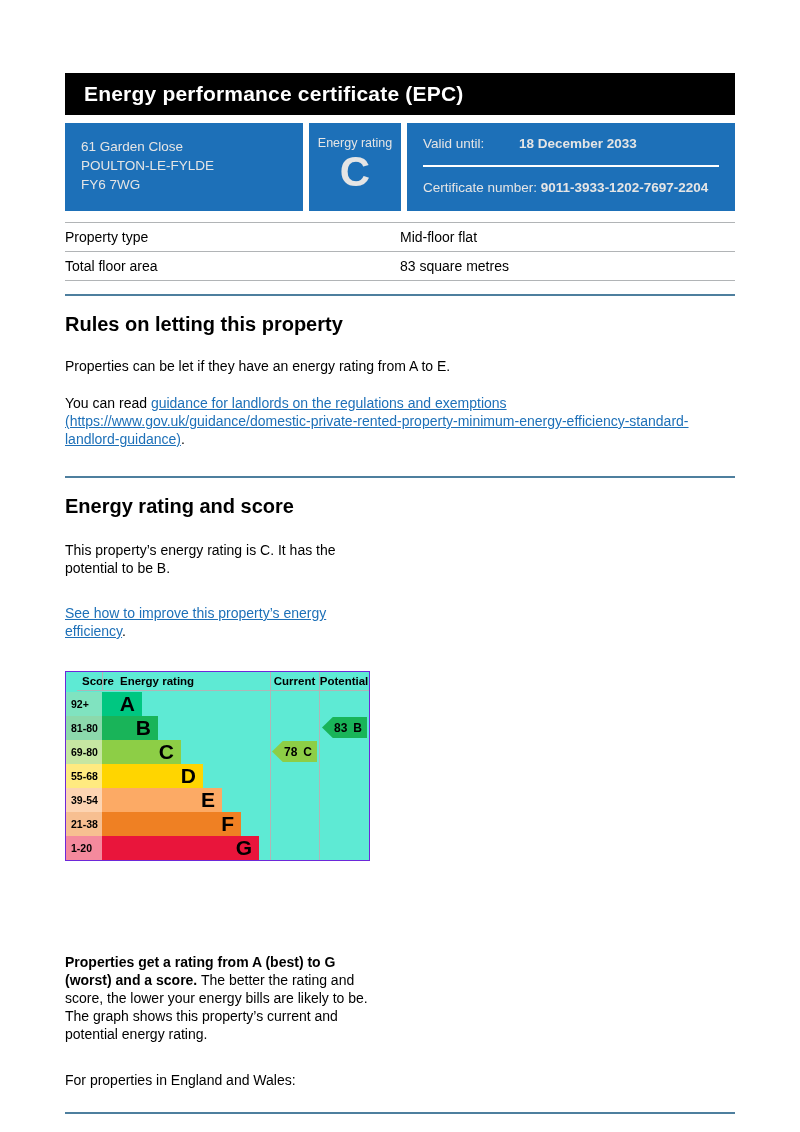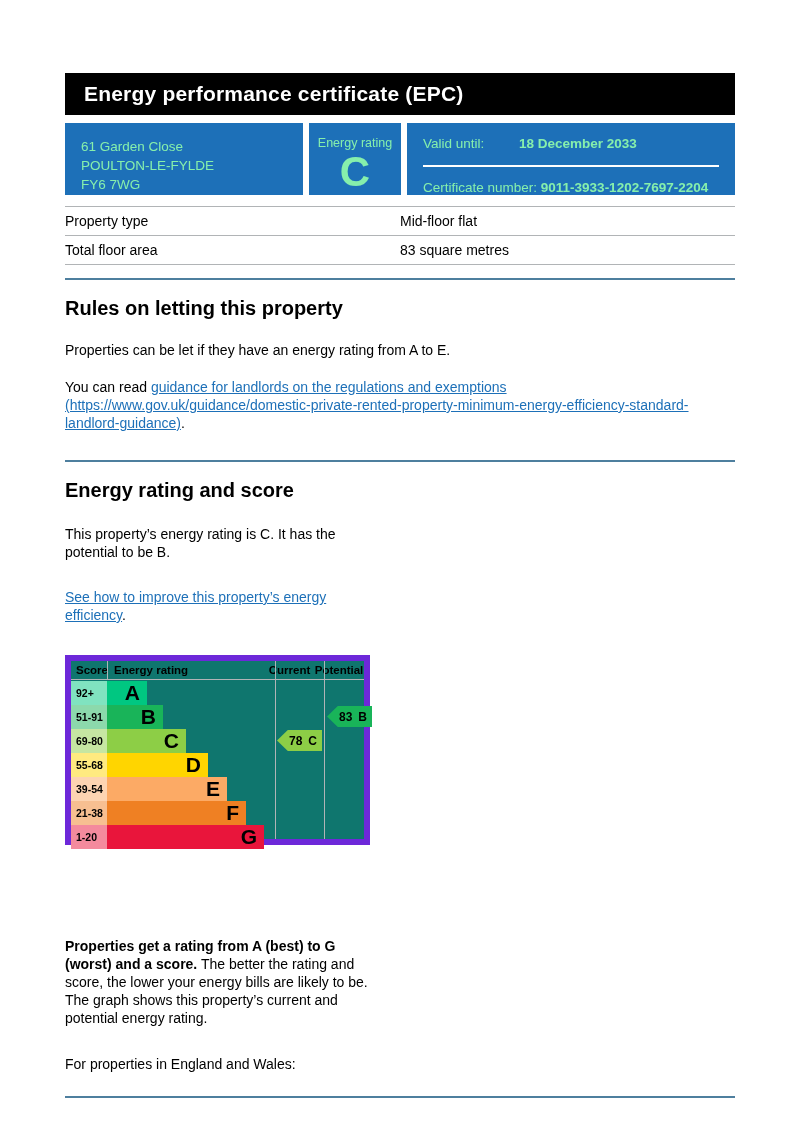--- a/index.html
+++ b/index.html
@@ -7,21 +7,21 @@
   body { font-family:"Liberation Sans", sans-serif; color:#000; }
   .page { position:relative; width:800px; height:1132px; background:#fff; overflow:hidden; }
   .content { width:670px; margin:0 auto 0 65px; }
 
   
   .epc-titlebar { margin-top:73px; height:42px; background:#000; color:#fff;
     display:flex; align-items:center; padding-left:19px; }
   .epc-titlebar h1 { font-size:21px; font-weight:bold; letter-spacing:.2px; }
 
   
-  .summary { margin-top:8px; display:flex; gap:6px; height:72px; color:#86efac;justify-content:center; }
+  .summary { margin-top:8px; display:flex; gap:6px; height:88px; color:#e5e5e5;justify-content:center; }
   .sum-box { background:#1d70b8; }
   .sum-address { width:238px; padding:14px 16px; font-size:13.5px; line-height:1.42; }
   .sum-rating { width:92px; text-align:center; padding-top:13px; }
   .sum-rating .rating-label { font-size:12.5px; }
   .sum-rating .rating-value { font-size:42px; font-weight:bold; line-height:1.05; }
   .sum-valid { flex:1; padding:13px 16px 0; font-size:13.5px; }
   .valid-row { display:flex; }
   .valid-row .vlabel { width:96px; }
   .valid-row .vvalue { font-weight:bold; }
   .sum-divider { border:none; border-top:2px solid #fff; margin:14px 0 13px; }
@@ -50,21 +50,21 @@
   .col-left { width:305px; }
   .col-right { width:305px; padding-top:2px; }
   .col-left .p1 { margin-top:23px; }
   .col-left .plink { margin-top:27px; }
   .col-right .p2 { margin-top:30px; }
   .col-right .p3 { margin-top:28px; }
   .col-right .avg { margin-top:17px; }
 
   
   .epc-graph { position:relative; margin-top:31px; width:305px; height:190px;
-    border:6px solid #6d28d9; background:#0f766e; }
+    border:1px solid #6d28d9; background:#5eead4;padding-left:11px; }
   .epc-head { display:flex; height:19px; align-items:center; border-bottom:1px solid #b1b4b6;
     font-weight:bold; font-size:11.5px; }
   .eh-score { width:36px; padding-left:5px; }
   .eh-rating { flex:1; padding-left:7px; }
   .eh-current { width:49px; text-align:center; }
   .eh-potential { width:50px; text-align:center; }
   .vline { position:absolute; top:0; bottom:0; width:1px; background:#b1b4b6; }
   .vline-cur { left:204px; }
   .vline-pot { left:253px; }
   .vline-score { position:absolute; top:0; height:19px; left:36px; width:1px; background:#b1b4b6; }
@@ -147,21 +147,21 @@
           </div>
           <div class="vline-score"></div>
           <div class="vline vline-cur"></div>
           <div class="vline vline-pot"></div>
           <div class="epc-rows" id="epc-rows">
               <div class="epc-row">
                 <div class="epc-score" style="background: rgb(128, 227, 192);">92+</div>
                 <div class="epc-bar" style="background: rgb(0, 199, 129); width: 40px;">A</div>
               </div>
               <div class="epc-row">
-                <div class="epc-score" style="background: rgb(140, 217, 172);">51-91</div>
+                <div class="epc-score" style="background: rgb(140, 217, 172);">81-80</div>
                 <div class="epc-bar" style="background: rgb(25, 180, 89); width: 56px;">B</div>
               </div>
               <div class="epc-row">
                 <div class="epc-score" style="background: rgb(198, 230, 162);">69-80</div>
                 <div class="epc-bar" style="background: rgb(141, 206, 70); width: 79px;">C</div>
               </div>
               <div class="epc-row">
                 <div class="epc-score" style="background: rgb(255, 234, 128);">55-68</div>
                 <div class="epc-bar" style="background: rgb(255, 213, 0); width: 101px;">D</div>
               </div>

